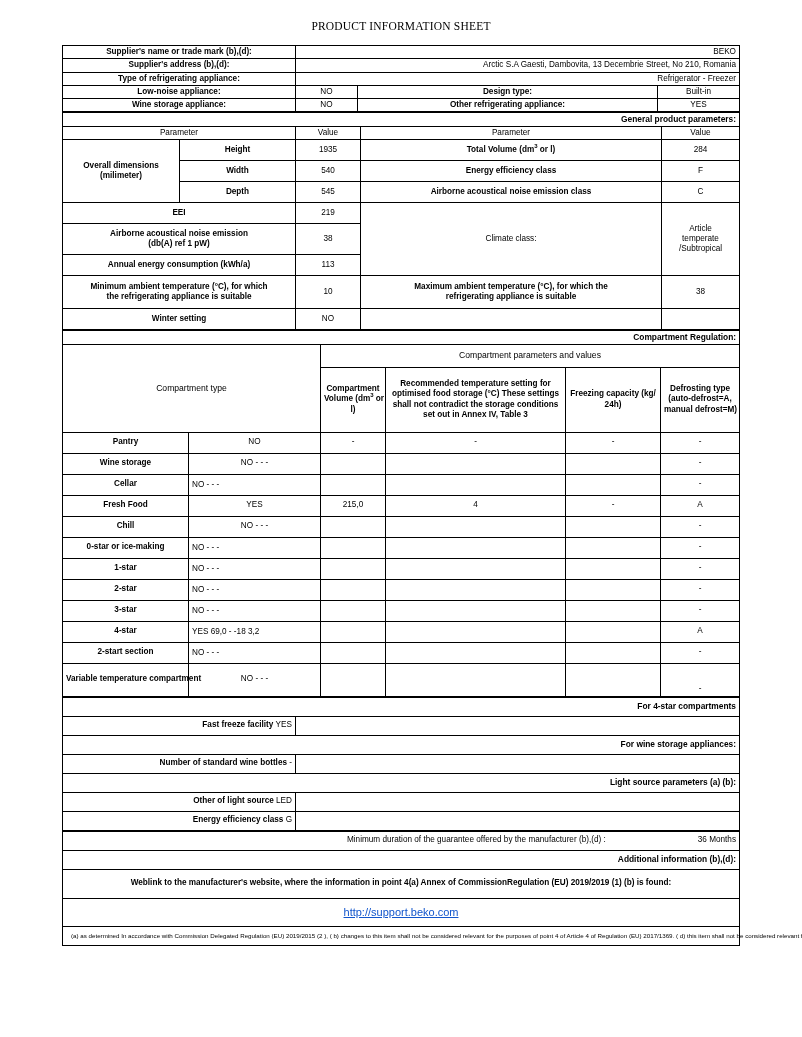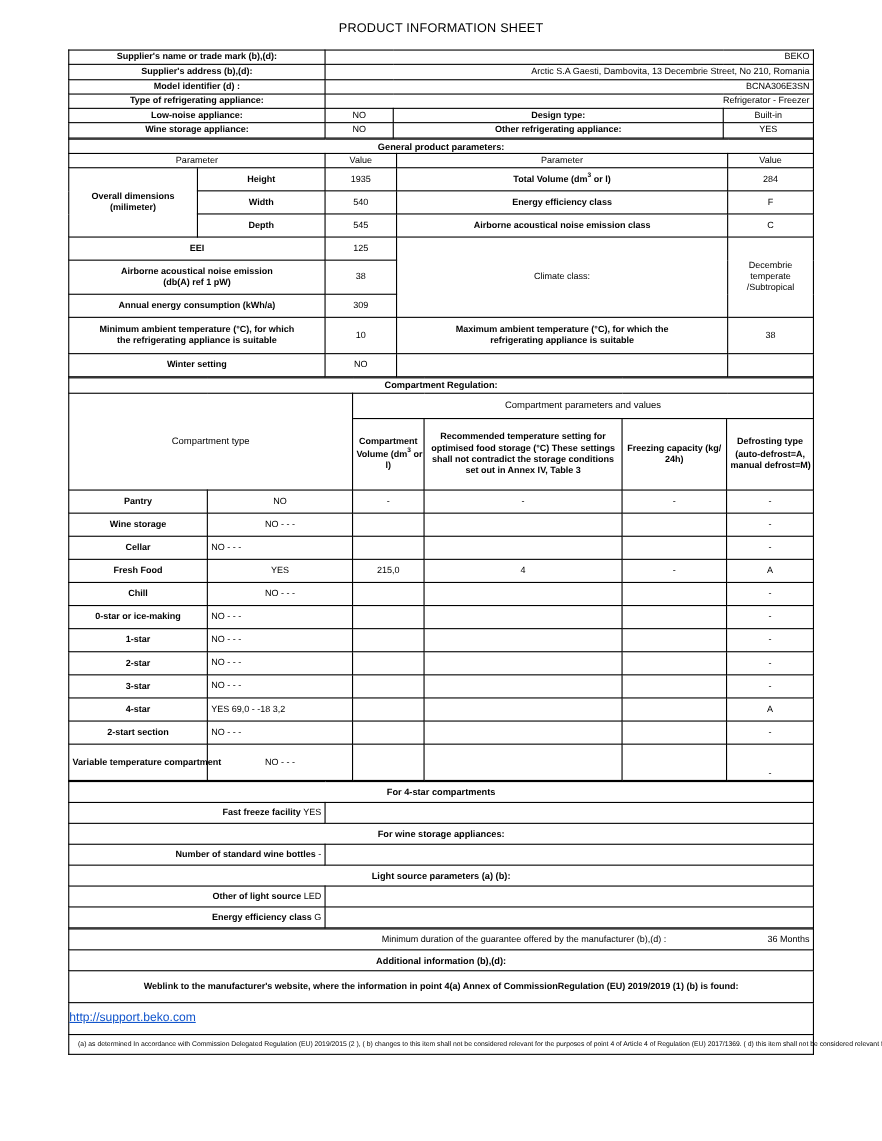--- a/index.html
+++ b/index.html
@@ -24,20 +24,21 @@
   }
   .doc-title {
     position: absolute;
     top: 20px;
     left: 0;
     width: 802px;
     text-align: center;
     font-size: 11.5px;
     font-weight: 400;
     letter-spacing: 0.2px;
+    font-family: Liberation Serif, serif;
   }
   .sheet {
     position: absolute;
     left: 62px;
     top: 45px;
     width: 677px;
   }
   table.t {
     border-collapse: collapse;
     table-layout: fixed;
@@ -54,31 +55,31 @@
     white-space: nowrap;
   }
   td.wrap { white-space: normal; }
   .ctr { text-align: center; }
   .lft { text-align: right; }
   .b { font-weight: bold; }
   .n { font-weight: normal; }
   .sect {
     font-weight: bold;
     font-size: 8.4px;
-    text-align: center;
+    text-align: right;
   }
   .big { font-size: 8.6px; }
   sup { font-size: 6px; vertical-align: super; line-height: 0; }
   .link {
     color: #1155cc;
     text-decoration: underline;
     font-size: 11px;
     font-weight: 400;
   }
-  .linkrow { text-align: left; padding: 7px 0 !important; }
+  .linkrow { text-align: center; padding: 7px 0 !important; }
   .foot {
     font-size: 6.2px;
     line-height: 1.55;
     text-align: center;
     padding: 5px 8px !important;
     font-weight: normal;
   }
   .spill {
     position: relative;
   }
@@ -110,24 +111,20 @@
           <col style="width:82px">
       </colgroup>
       <tbody>
         <tr>
           <td class="ctr b">Supplier's name or trade mark (b),(d):</td>
           <td class="lft n" colspan="3">BEKO</td>
         </tr>
         <tr>
           <td class="ctr b">Supplier's address (b),(d):</td>
           <td class="lft n" colspan="3">Arctic S.A  Gaesti, Dambovita, 13 Decembrie Street, No 210, Romania</td>
-        </tr>
-        <tr>
-          <td class="ctr b">Model identifier (d) :</td>
-          <td class="lft n" colspan="3">BCNA306E3SN</td>
         </tr>
         <tr>
           <td class="ctr b">Type of refrigerating appliance:</td>
           <td class="lft n" colspan="3">Refrigerator - Freezer</td>
         </tr>
         <tr>
           <td class="ctr b">Low-noise appliance:</td>
           <td class="ctr n">NO</td>
           <td class="ctr b">Design type:</td>
           <td class="ctr n">Built-in</td>
@@ -176,38 +173,38 @@
           <td class="ctr n">F</td>
         </tr>
         <tr>
           <td class="ctr b" style="height:18px">Depth</td>
           <td class="ctr n">545</td>
           <td class="ctr b">Airborne acoustical noise emission class</td>
           <td class="ctr n">C</td>
         </tr>
         <tr>
           <td class="ctr b" colspan="2" style="height:18px">EEI</td>
-          <td class="ctr n">125</td>
+          <td class="ctr n">219</td>
           <td class="ctr n" rowspan="3">Climate class:</td>
           <td class="ctr n wrap tall" rowspan="3">
-            <span>Decembrie</span><br>
+            <span>Article</span><br>
             <span>temperate</span><br>
             <span>/Subtropical</span>
           </td>
         </tr>
         <tr>
           <td class="ctr b wrap tall" colspan="2" style="height:28px">
             <span>Airborne acoustical noise emission</span><br>
             <span>(db(A) ref 1 pW)</span>
           </td>
           <td class="ctr n">38</td>
         </tr>
         <tr>
           <td class="ctr b" colspan="2" style="height:18px">Annual energy consumption (kWh/a)</td>
-          <td class="ctr n">309</td>
+          <td class="ctr n">113</td>
         </tr>
         <tr>
           <td class="ctr b wrap tall" colspan="2" style="height:30px">
             <span>Minimum ambient temperature (°C), for which</span><br>
             <span>the refrigerating appliance is suitable</span>
           </td>
           <td class="ctr n">10</td>
           <td class="ctr b wrap tall">
             <span>Maximum ambient temperature (°C), for  which the</span><br>
             <span>refrigerating appliance is suitable</span>

